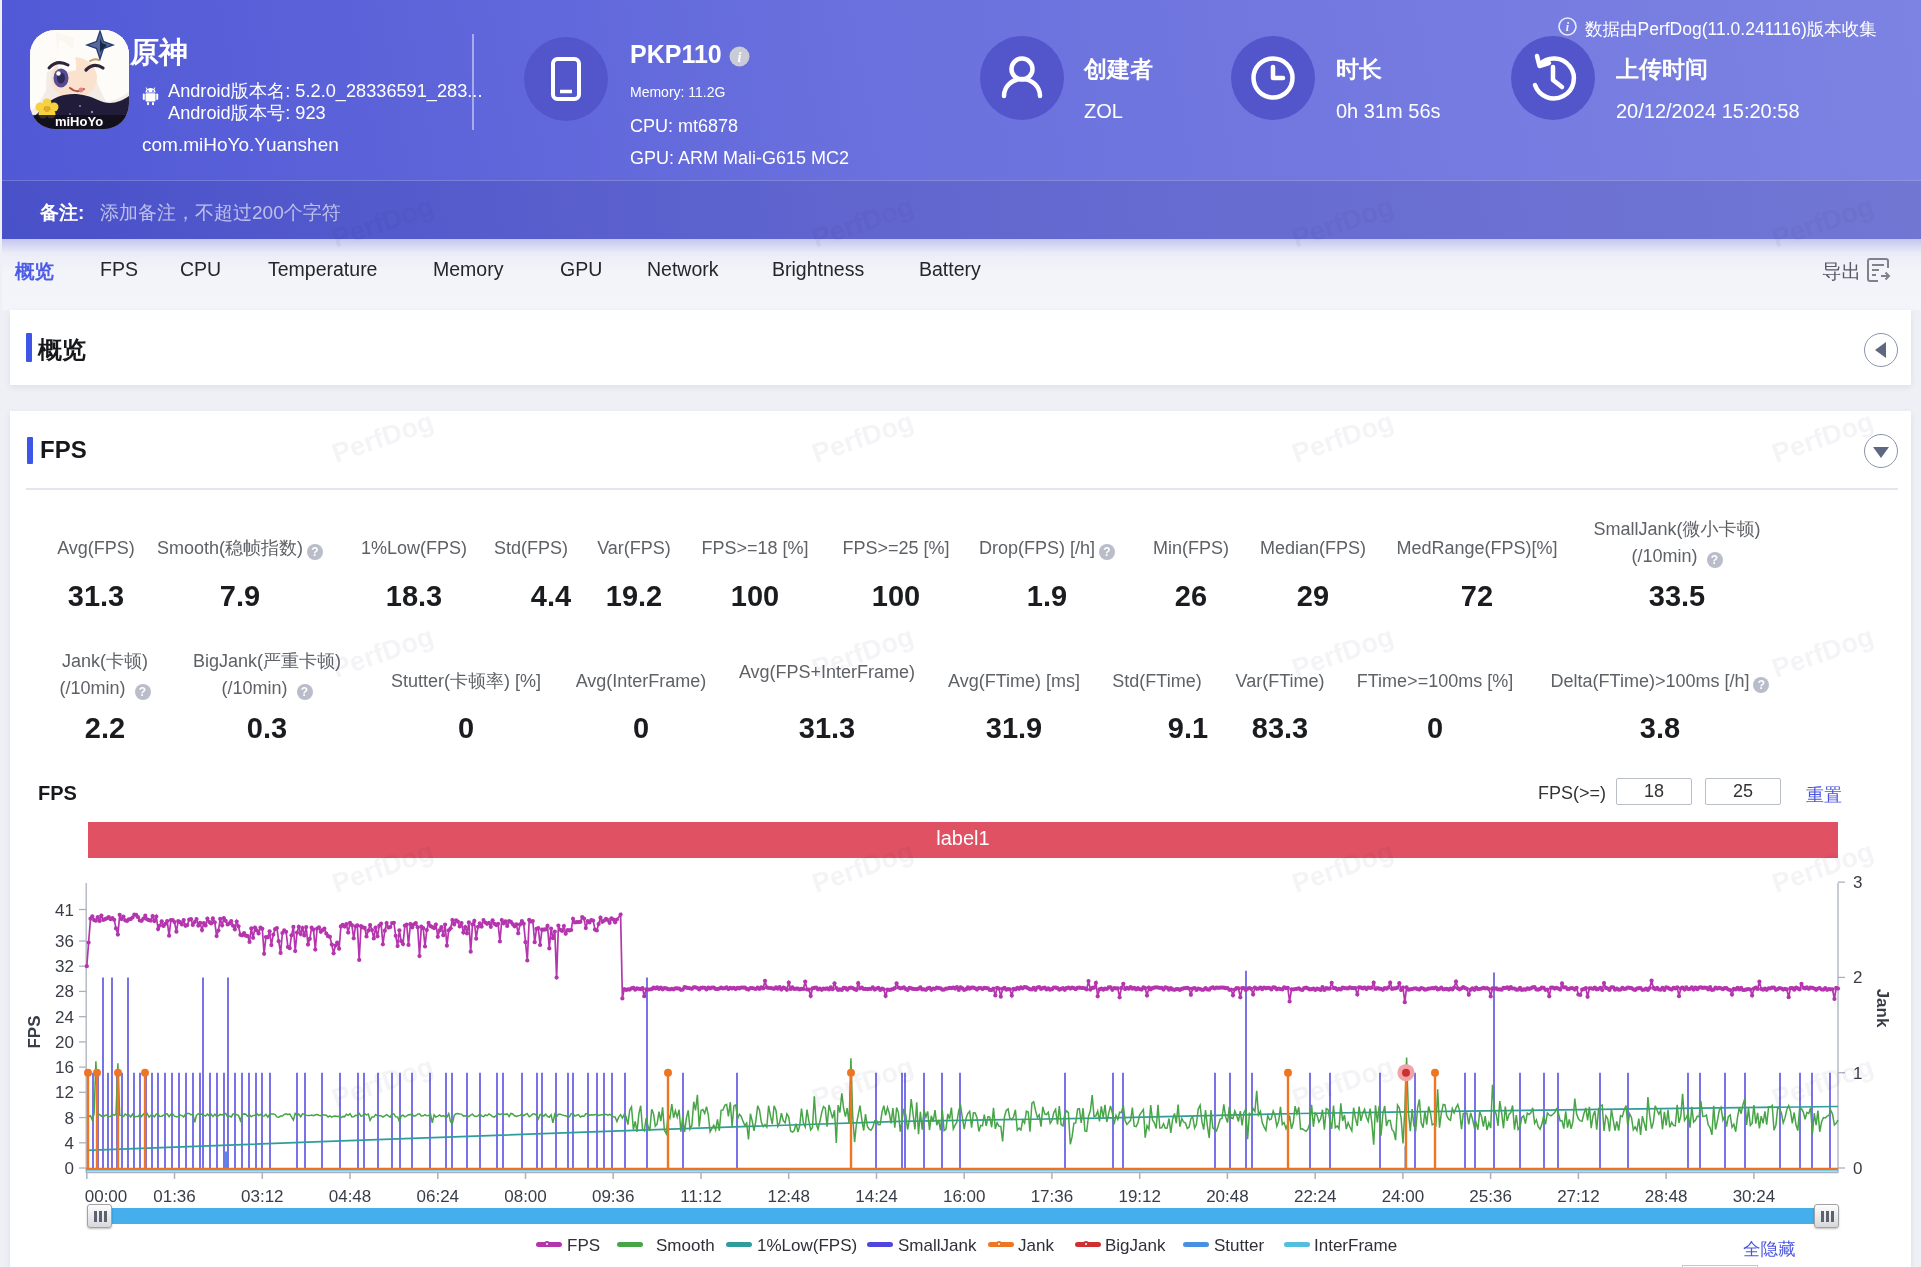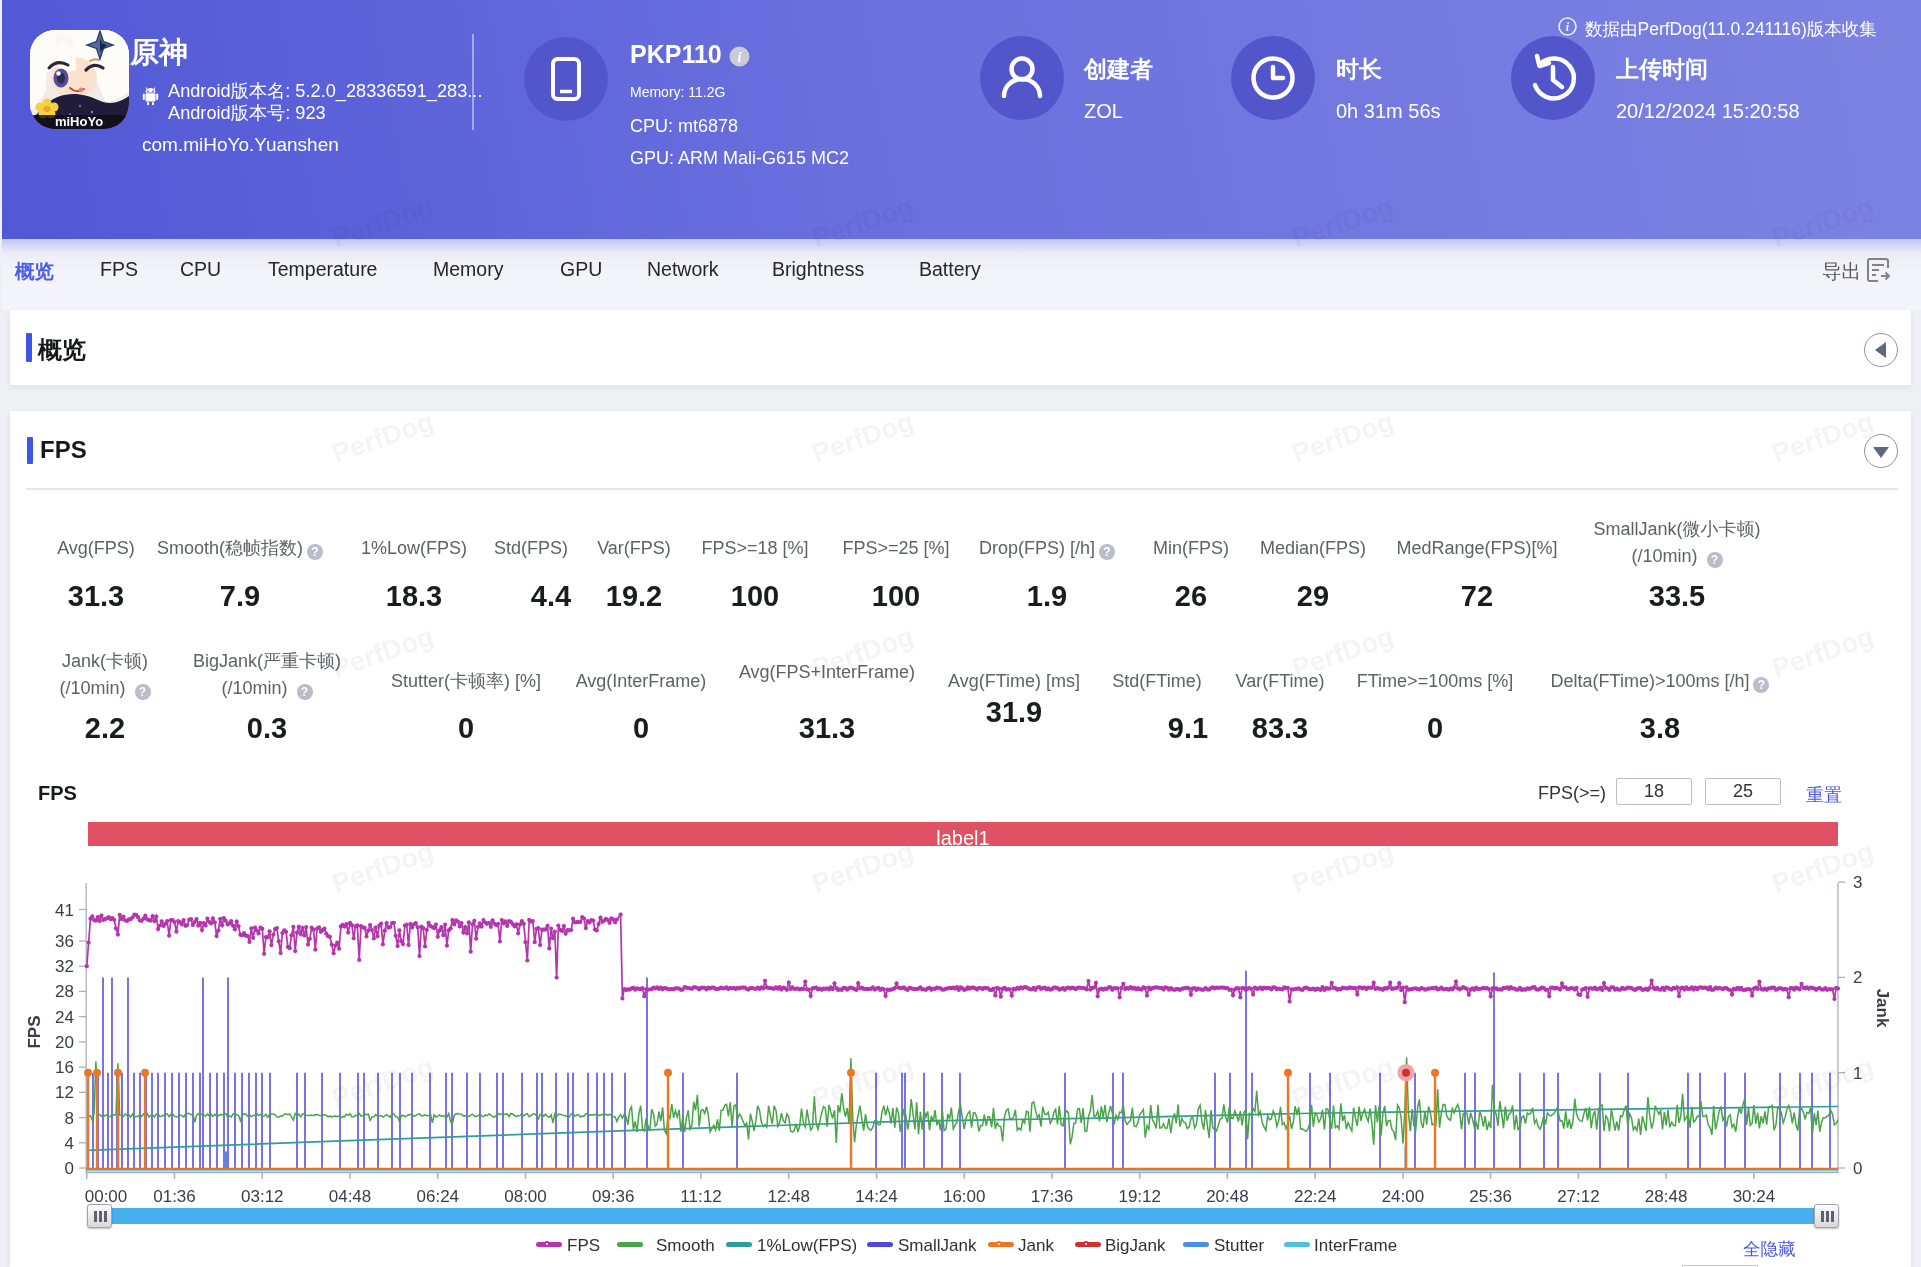--- a/index.html
+++ b/index.html
@@ -19,21 +19,21 @@
 #card1 {position:absolute;left:10px;top:310px;width:1901px;height:75px;background:#fff;box-shadow:0 2px 6px rgba(80,90,130,0.10)}
 #card2 {position:absolute;left:10px;top:410.5px;width:1901px;height:857px;background:#fff;box-shadow:0 2px 6px rgba(80,90,130,0.10)}
 .bluebar {position:absolute;width:6px;background:#3d56e8;border-radius:1px}
 .sechead {position:absolute;font-size:24px;font-weight:bold;color:#17181c}
 .cbtn {position:absolute;width:34px;height:34px;border-radius:50%;border:1.5px solid #8a94ac;background:#fff}
 .cbtn i {position:absolute;left:50%;top:50%;width:0;height:0;border-style:solid}
 .slbl {position:absolute;width:340px;text-align:center;font-size:18px;color:#5e6166;line-height:27px}
 .sval {position:absolute;width:340px;text-align:center;font-size:29px;font-weight:bold;color:#1b1c1f;line-height:32px}
 .q {display:inline-block;width:16px;height:16px;line-height:16px;border-radius:50%;background:#b9bdc9;color:#fff;font-size:12px;font-weight:bold;text-align:center;vertical-align:-2px;margin-left:4px}
 .inpbox {position:absolute;width:76px;height:27px;border:1px solid #b9bec9;background:#fff;font-size:18px;color:#333;text-align:center;line-height:25px;border-radius:2px}
-#banner {position:absolute;left:88px;top:822px;width:1750px;height:24px;background:#e05163;color:#fff;font-size:20px;text-align:center;line-height:32px}
+#banner {position:absolute;left:88px;top:822px;width:1750px;height:36px;background:#e05163;color:#fff;font-size:20px;text-align:center;line-height:32px}
 
 #sbar {position:absolute;left:88px;top:1208px;width:1750px;height:16px;background:#45aeec;border-radius:2px}
 .shandle {position:absolute;top:1204px;width:25px;height:24px;background:linear-gradient(#fdfdfd,#d8d8da);border:1px solid #a2a2a6;border-radius:3px;box-shadow:0 1px 2px rgba(0,0,0,0.25)}
 .shandle:before {content:"";position:absolute;left:6px;top:6px;width:3px;height:11px;background:#5b6373;box-shadow:5px 0 0 #5b6373,10px 0 0 #5b6373}
 .lg-sw {position:absolute;top:1242px;width:26px;height:5px;border-radius:2.5px}
 .lg-dot {position:absolute;top:1240.5px;width:6px;height:6px;border-radius:50%;border:2.5px solid;background:#fff}
 .lg-tx {position:absolute;top:1236px;font-size:17px;color:#2f3138}
 .wm {position:absolute;width:120px;font-size:27px;color:rgba(40,45,90,0.05);transform:rotate(-19deg);font-weight:bold;pointer-events:none}
 </style></head>
 <body>
@@ -135,20 +135,24 @@
   </svg>
   <div class="t3" style="left:1614px;top:54px">上传时间</div>
   <div class="t4" style="left:1614px;top:100px">20/12/2024 15:20:58</div>
 
   <svg class="abs" style="left:1556px;top:17px" width="19" height="19" viewBox="0 0 19 19" fill="none">
     <circle cx="9.5" cy="9.5" r="8.5" stroke="rgba(255,255,255,0.85)" stroke-width="1.6"></circle>
     <text x="9.5" y="14" text-anchor="middle" font-size="12" font-style="italic" font-weight="bold" fill="rgba(255,255,255,0.9)" font-family="Liberation Serif">i</text>
   </svg>
   <div class="t2" style="left:1583px;top:17px;font-size:17.5px">数据由PerfDog(11.0.241116)版本收集</div>
 
+  <div id="remark">
+    <div class="abs" style="left:38px;top:19px;font-size:19px;font-weight:bold;color:#fff">备注:</div>
+    <div class="abs" style="left:98px;top:19px;font-size:19px;color:rgba(255,255,255,0.62)">添加备注，不超过200个字符</div>
+  </div>
 </div>
 
 <div id="nav">
   <div class="tab" style="left:13px;color:#4c5ce5;font-weight:bold">概览</div>
   <div class="tab" style="left:98px">FPS</div>
   <div class="tab" style="left:178px">CPU</div>
   <div class="tab" style="left:266px">Temperature</div>
   <div class="tab" style="left:431px">Memory</div>
   <div class="tab" style="left:558px">GPU</div>
   <div class="tab" style="left:645px">Network</div>
@@ -207,21 +211,21 @@
 <div class="sval" style="left:-65px;top:712px">2.2</div>
 <div class="slbl" style="left:97px;top:648px">BigJank(严重卡顿)<br>(/10min) <span class="q">?</span></div>
 <div class="sval" style="left:97px;top:712px">0.3</div>
 <div class="slbl" style="left:296px;top:668px">Stutter(卡顿率) [%]</div>
 <div class="sval" style="left:296px;top:712px">0</div>
 <div class="slbl" style="left:471px;top:668px">Avg(InterFrame)</div>
 <div class="sval" style="left:471px;top:712px">0</div>
 <div class="slbl" style="left:657px;top:659px">Avg(FPS+InterFrame)</div>
 <div class="sval" style="left:657px;top:712px">31.3</div>
 <div class="slbl" style="left:844px;top:668px">Avg(FTime) [ms]</div>
-<div class="sval" style="left:844px;top:696px">31.9</div>
+<div class="sval" style="left:844px;top:712px">31.9</div>
 <div class="slbl" style="left:987px;top:668px">Std(FTime)</div>
 <div class="sval" style="left:1018px;top:712px">9.1</div>
 <div class="slbl" style="left:1110px;top:668px">Var(FTime)</div>
 <div class="sval" style="left:1110px;top:712px">83.3</div>
 <div class="slbl" style="left:1265px;top:668px">FTime&gt;=100ms [%]</div>
 <div class="sval" style="left:1265px;top:712px">0</div>
 <div class="slbl" style="left:1490px;top:668px">Delta(FTime)&gt;100ms [/h]<span class="q">?</span></div>
 <div class="sval" style="left:1490px;top:712px">3.8</div>
 
 <div class="abs" style="left:38px;top:782px;font-size:20px;font-weight:bold;color:#17181c">FPS</div>

